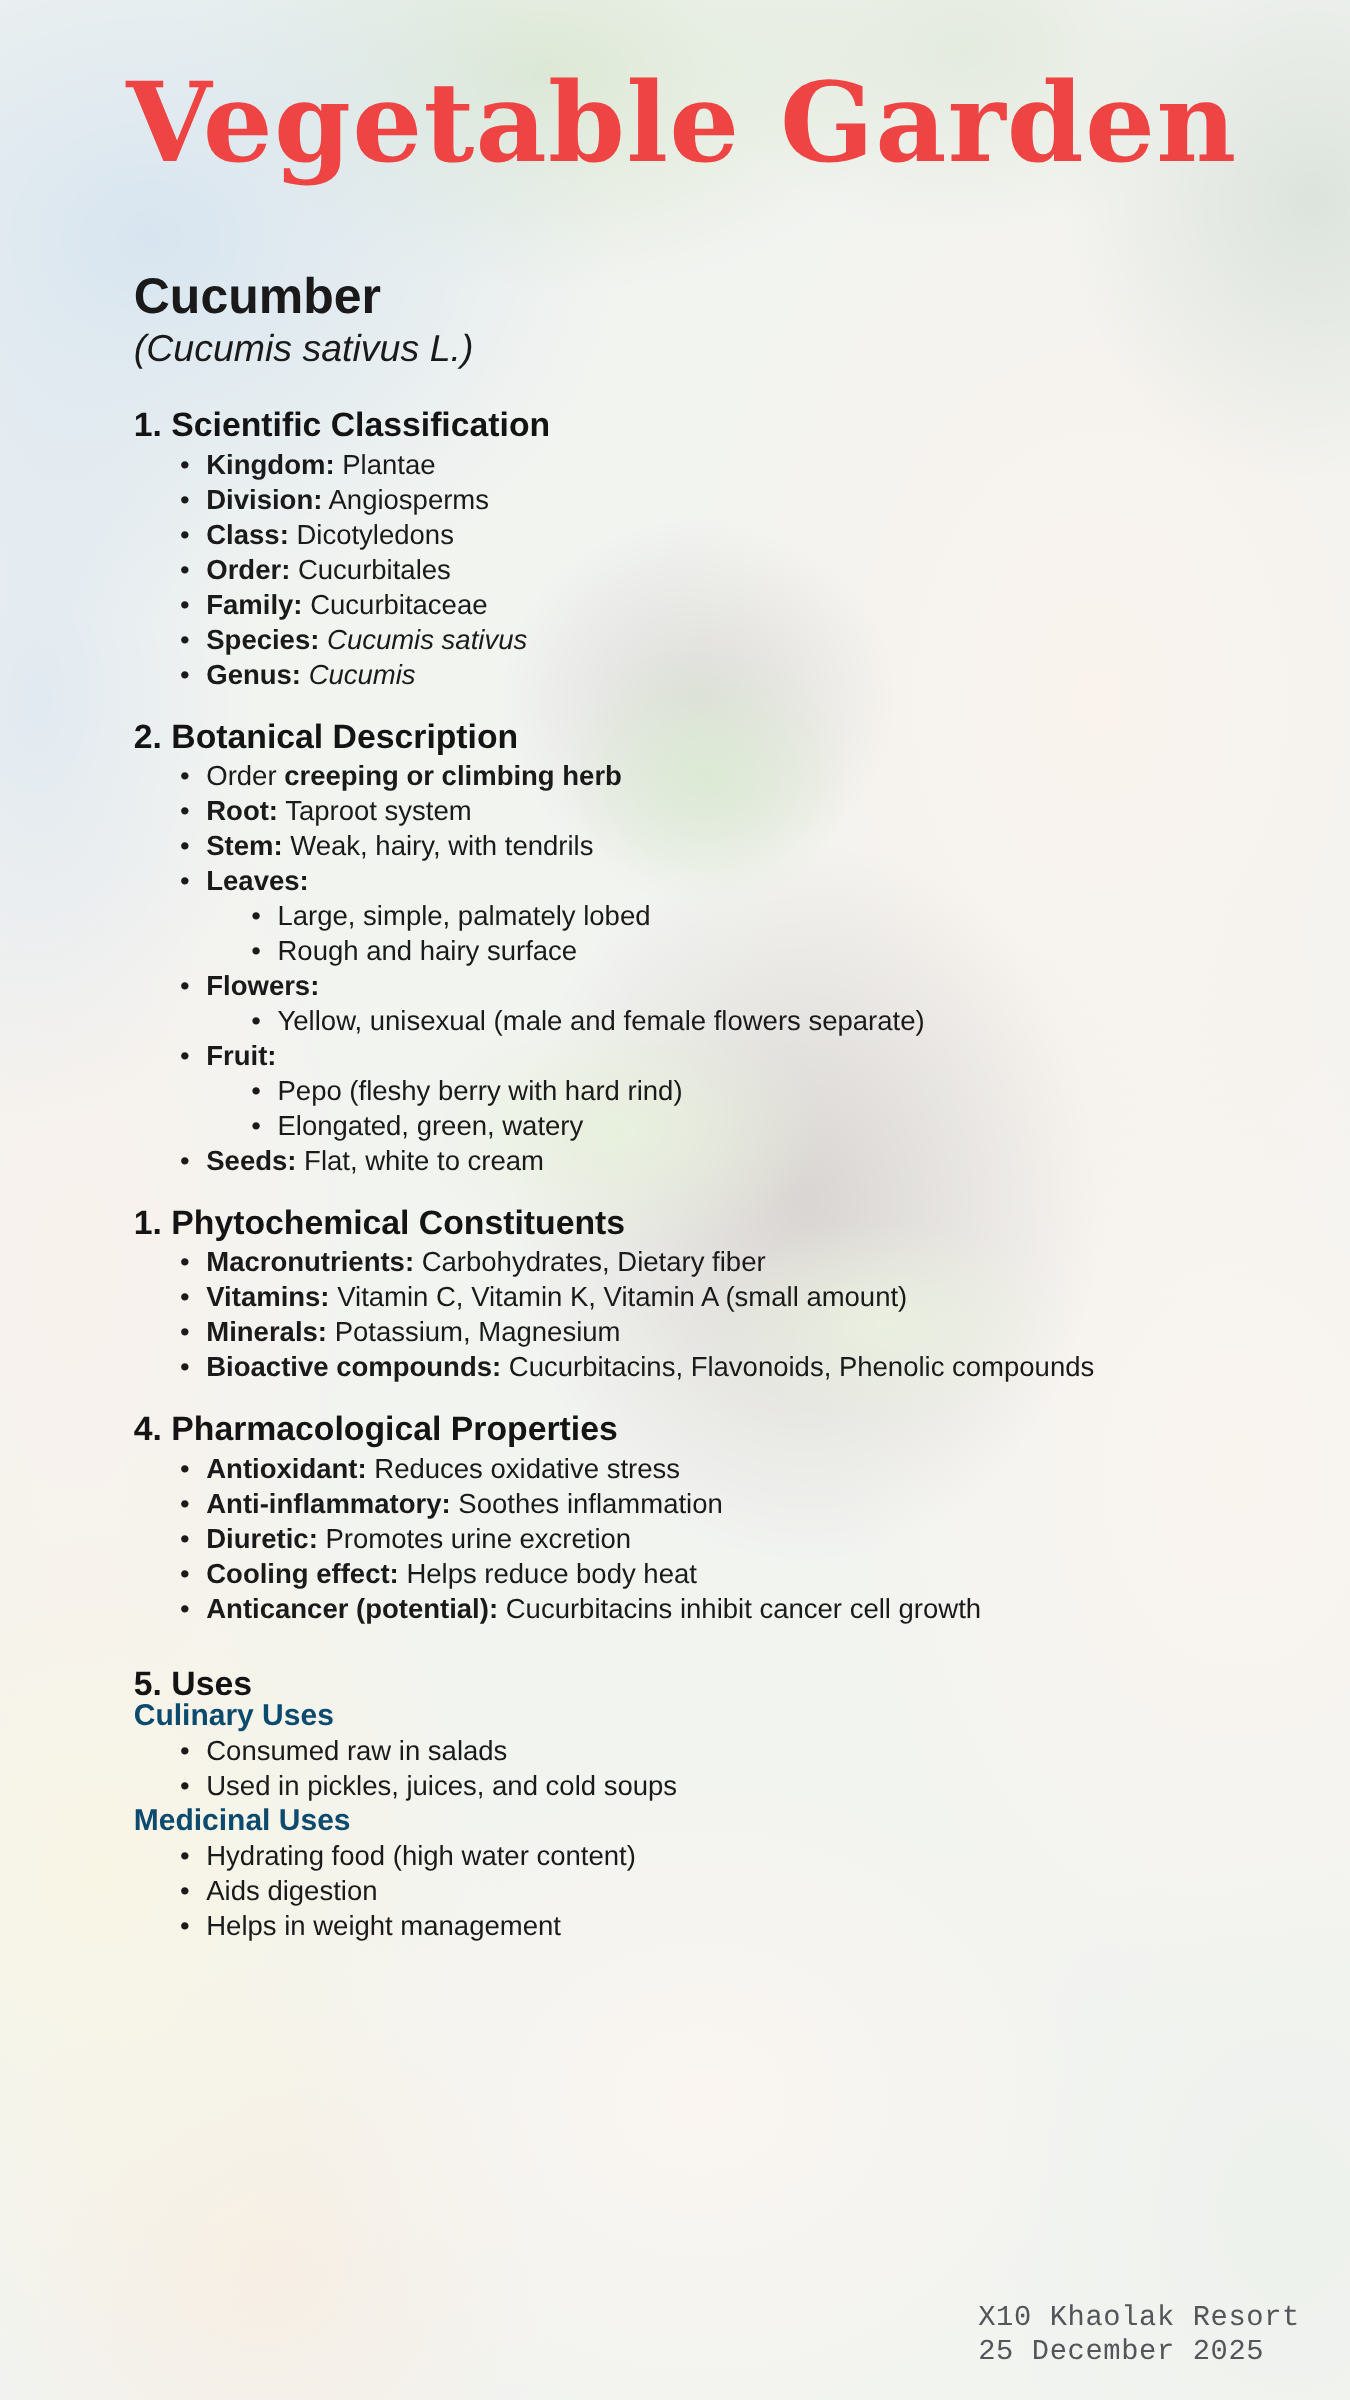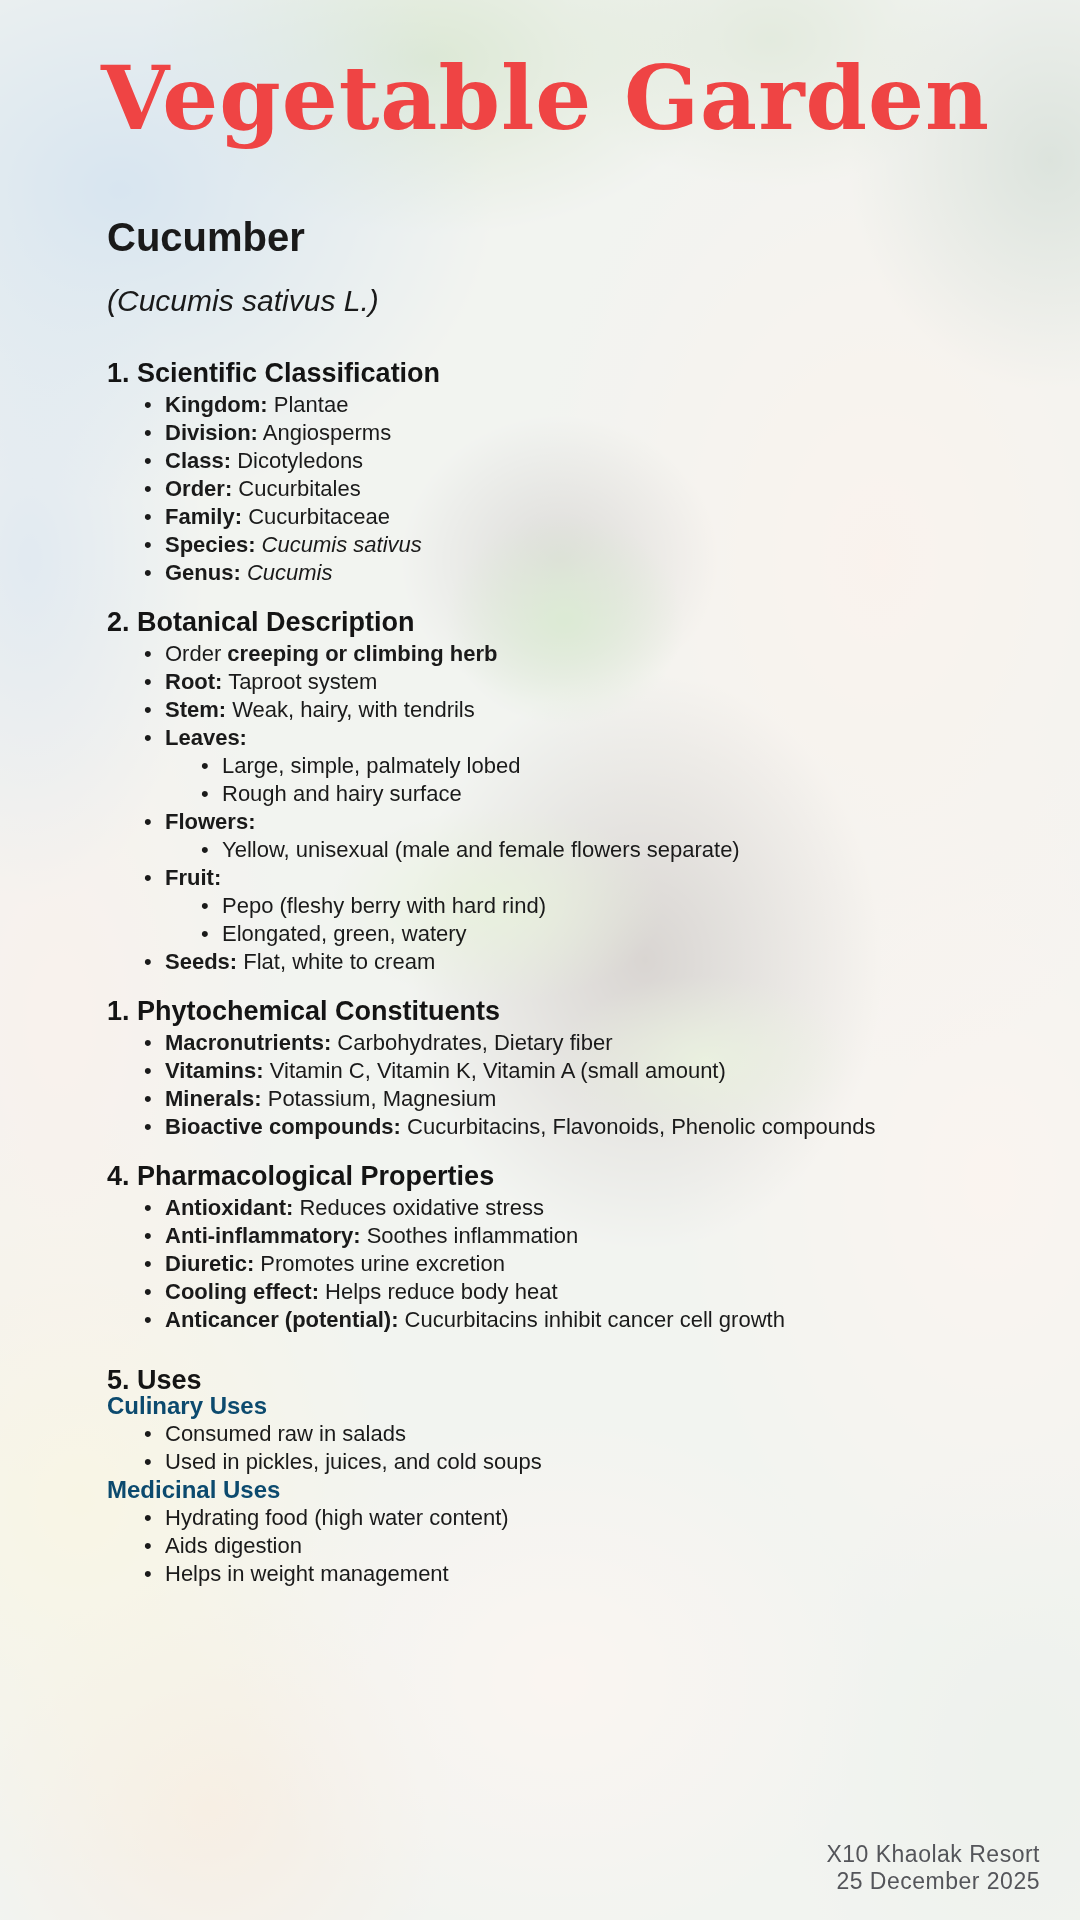--- a/index.html
+++ b/index.html
@@ -40,34 +40,34 @@
   .overlay{position:absolute;inset:0;background:rgba(255,255,255,.74)}
 
   
   .page-title{
     position:absolute;left:101px;top:50px;white-space:nowrap;
     font-family:"DejaVu Serif",serif;font-weight:700;
     font-size:88px;line-height:96px;letter-spacing:1px;color:#13a350;
   }
   .content{position:absolute;left:107px;top:0;right:50px;color:#1a1a1a}
   .veg-name{margin-top:215px;font-size:40px;font-weight:700;line-height:44px}
-  .subtitle{margin-top:24px;font-size:30px;font-style:italic;line-height:36px}
+  .subtitle{margin-top:3px;font-size:30px;font-style:italic;line-height:36px}
   .heading{margin-top:17px;font-size:27px;font-weight:700;line-height:36px;color:#141414}
-  #sections .heading:first-child{margin-top:36px}
+  #sections .heading:first-child{margin-top:24px}
   .heading[data-secnum="5"]{margin-top:28px;margin-bottom:-6px}
   .item{font-size:22px;line-height:28px}
   .item .dot{display:inline-block;width:21px}
   .ind1{padding-left:37px}
   .ind2{padding-left:94px}
   .b{font-weight:700}
   .i{font-style:italic}
   .subhead{font-size:24px;font-weight:700;line-height:28px;color:#0c4a6e}
   .footer{
-    position:absolute;right:40px;top:1841px;text-align:right;
-    font-size:23px;line-height:27px;color:#54555a;letter-spacing:.5px;
+    position:absolute;right:40px;top:1841px;
+    font-size:23px;line-height:27px;color:#54555a;letter-spacing:.5px;font-family:Liberation Mono, monospace;
   }
 </style>
 </head>
 <body>
 
 <div class="photo"></div>
 <div class="overlay"></div>
 
 <div class="page-title" style="color: #ef4444;">Vegetable Garden</div>
 

